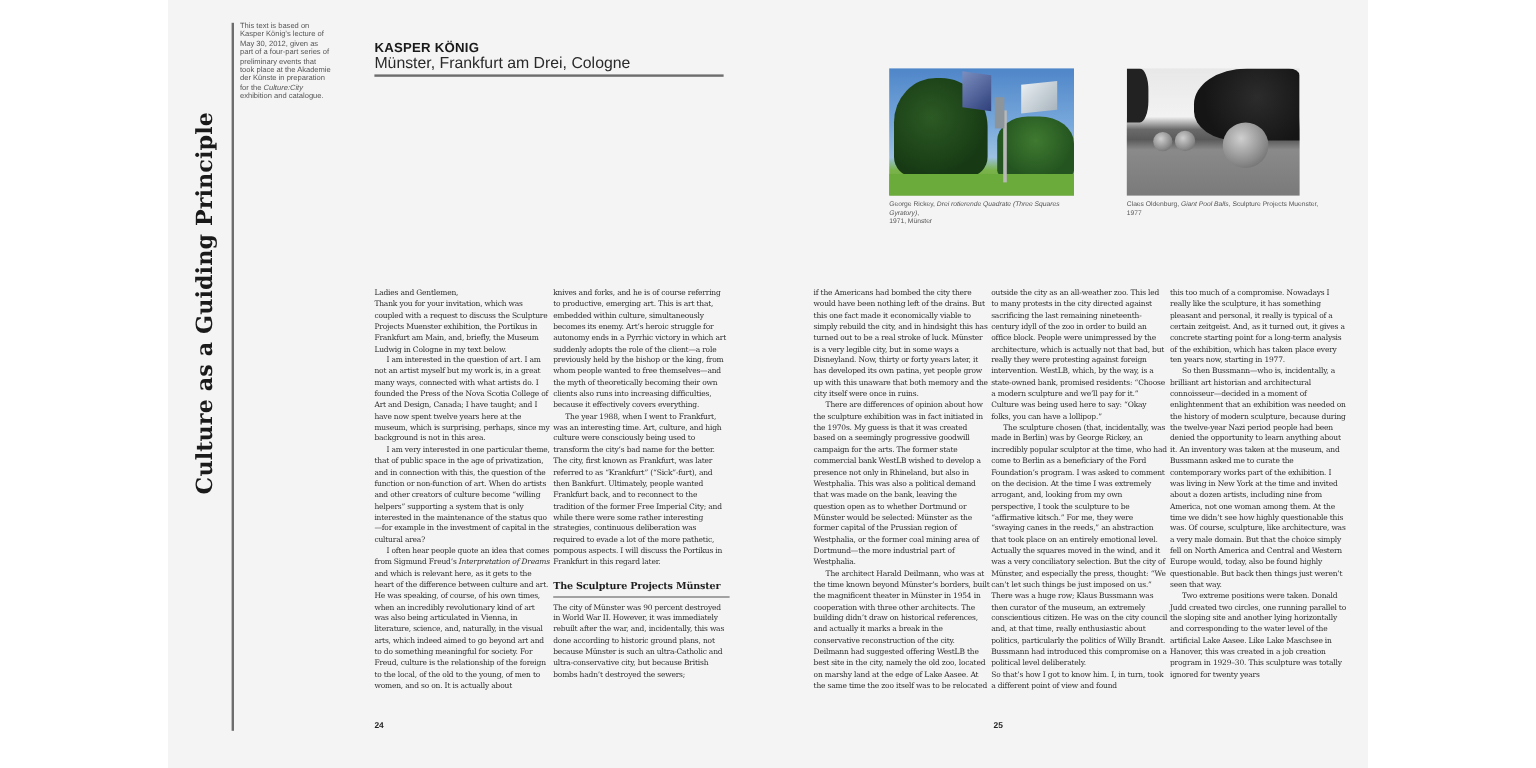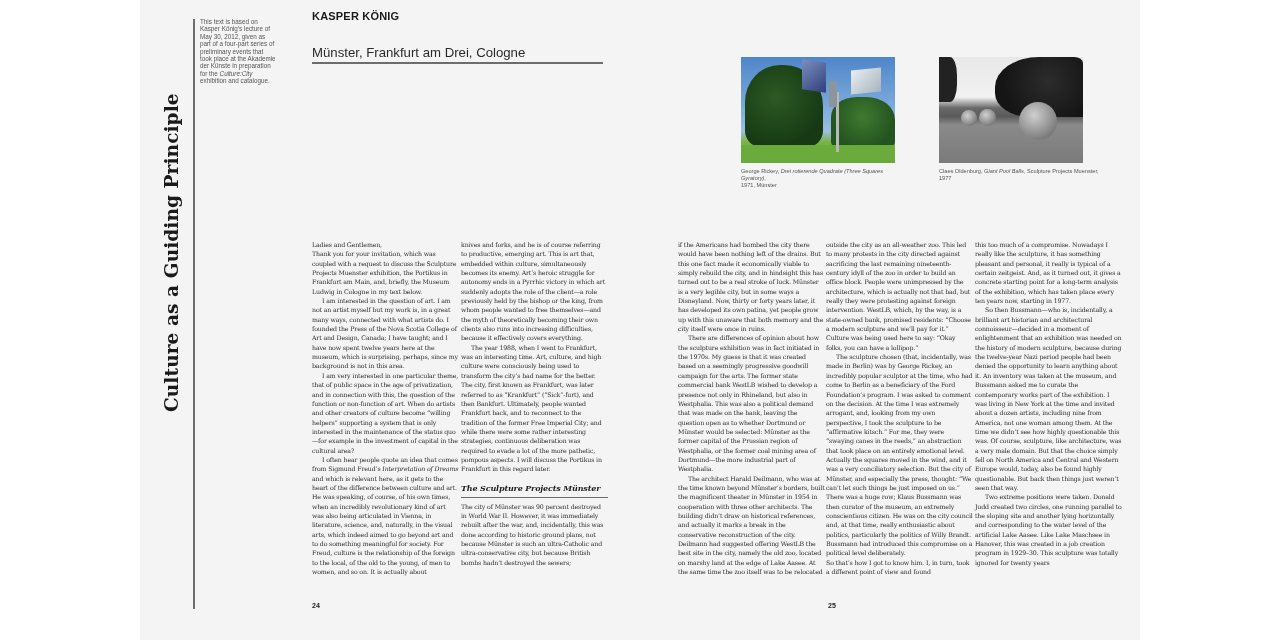--- a/index.html
+++ b/index.html
@@ -18,21 +18,21 @@
     position: absolute; left: 200px; top: 18px; width: 80px;
     font-family: "Liberation Sans", sans-serif; font-size: 6.3px; line-height: 7.4px; color: #555;
   }
   .note i { font-style: italic; }
   .section-title {
     position: absolute; left: 161px; top: 412px; transform-origin: 0 0; transform: rotate(-90deg);
     font-family: "DejaVu Serif", serif; font-weight: bold; font-size: 18.5px; color: #1a1a1a;
     white-space: nowrap; letter-spacing: 0.1px;
   }
   .author {
-    position: absolute; left: 312px; top: 10px;
+    position: absolute; left: 312px; top: 34px;
     font-family: "Liberation Sans", sans-serif; font-weight: bold; font-size: 11px; color: #1a1a1a;
     letter-spacing: 0.2px;
   }
   .title {
     position: absolute; left: 312px; top: 30px; width: 300px;
     font-family: "Liberation Sans", sans-serif; font-size: 13.2px; line-height: 15px; color: #2a2a2a;
   }
   .title-rule {
     position: absolute; left: 312px; top: 62px; width: 291px; height: 1.5px; background: #6d6d6d;
   }
@@ -68,21 +68,21 @@
   .col {
     position: absolute; top: 240px; width: 147px;
     font-family: "DejaVu Serif", serif; font-size: 6.25px; line-height: 9.35px; color: #2e2e2e;
     letter-spacing: -0.15px;
   }
   .col p { margin: 0; }
   .col .ind { text-indent: 10px; }
   .col i { font-style: italic; }
   .subhead {
     font-weight: bold; font-size: 8px; line-height: 10px; margin: 9px 0 4px 0 !important;
-    padding-bottom: 4px; border-bottom: 1.5px solid #6d6d6d; color: #1f1f1f; font-style: italic;
+    padding-bottom: 4px; border-bottom: 1.5px solid #6d6d6d; color: #1f1f1f;
   }
   .pagenum {
     position: absolute; top: 602px; font-family: "Liberation Sans", sans-serif; font-weight: bold; font-size: 7px; color: #222;
   }
 </style>
 </head>
 <body>
 
 <div class="spread"></div>
 

